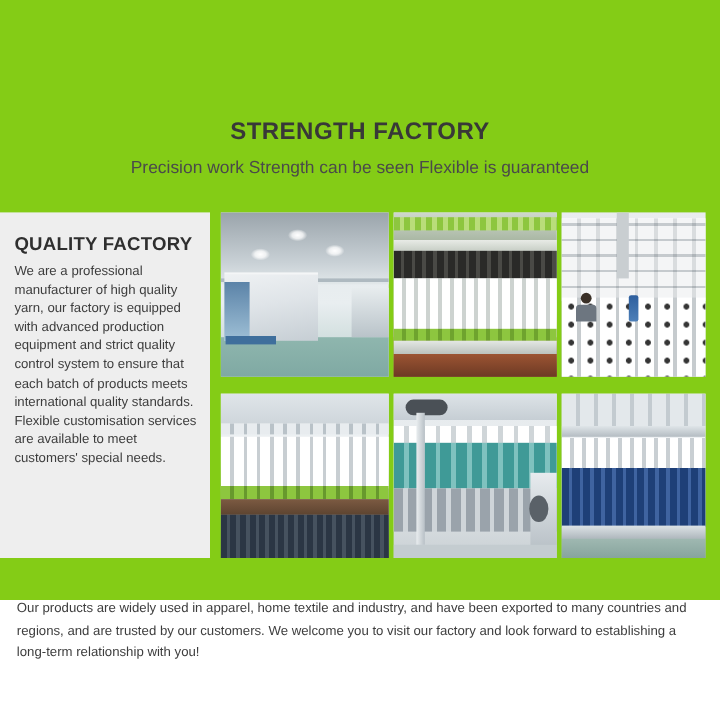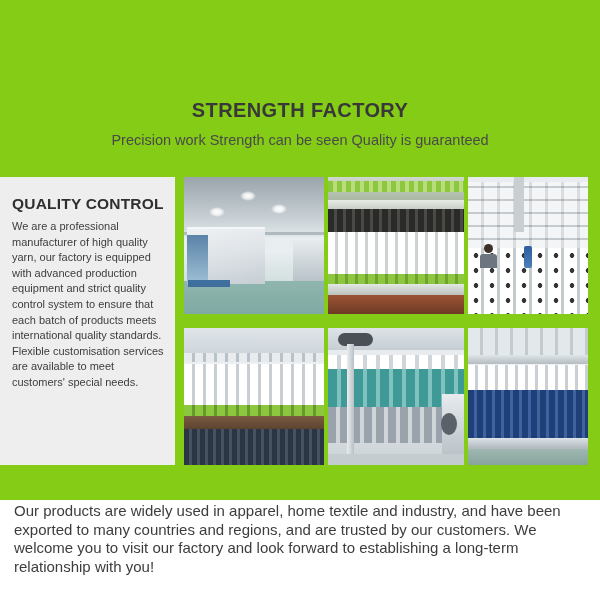--- a/index.html
+++ b/index.html
@@ -147,37 +147,37 @@
   .t6 .blue{position:absolute;left:0;top:45%;width:100%;height:36%;
     background:repeating-linear-gradient(90deg,#1e3f77 0 6px,#3f63a0 6px 9px);}
   .t6 .base{position:absolute;left:0;top:80%;width:100%;height:8%;
     background:linear-gradient(#dde3e6,#aeb7bd);}
   .t6 .floor{position:absolute;left:0;bottom:0;width:100%;height:12%;
     background:linear-gradient(#9fb8b1,#87a49d);}
 
   
   .footer{
     position:absolute;left:14px;top:487px;width:572px;
-    font-size:15px;line-height:18.5px;color:#3d3d3d;
+    font-size:11px;line-height:18.5px;color:#3d3d3d;
   }
 </style>
 </head>
 <body>
 
 <div class="page">
 
   <div class="header">
     <h1 class="title">STRENGTH FACTORY</h1>
-    <p class="subtitle">Precision work Strength can be seen Quality is guaranteed</p>
+    <p class="subtitle">Precision work Strength can be seen Flexible is guaranteed</p>
   </div>
 
   <div class="band">
 
     <div class="quality-panel">
-      <div class="qc-title">QUALITY CONTROL</div>
+      <div class="qc-title">QUALITY FACTORY</div>
       <div class="qc-body">We are a professional manufacturer of high quality yarn, our factory is equipped with advanced production equipment and strict quality control system to ensure that each batch of products meets
 international quality standards.  Flexible customisation services are available to meet customers' special needs.</div>
     </div>
 
     <div class="grid">
 
       <div class="tile t1">
         <div class="ceil"></div>
         <div class="lamp" style="left:18%;top:22%"></div>
         <div class="lamp" style="left:40%;top:10%"></div>

